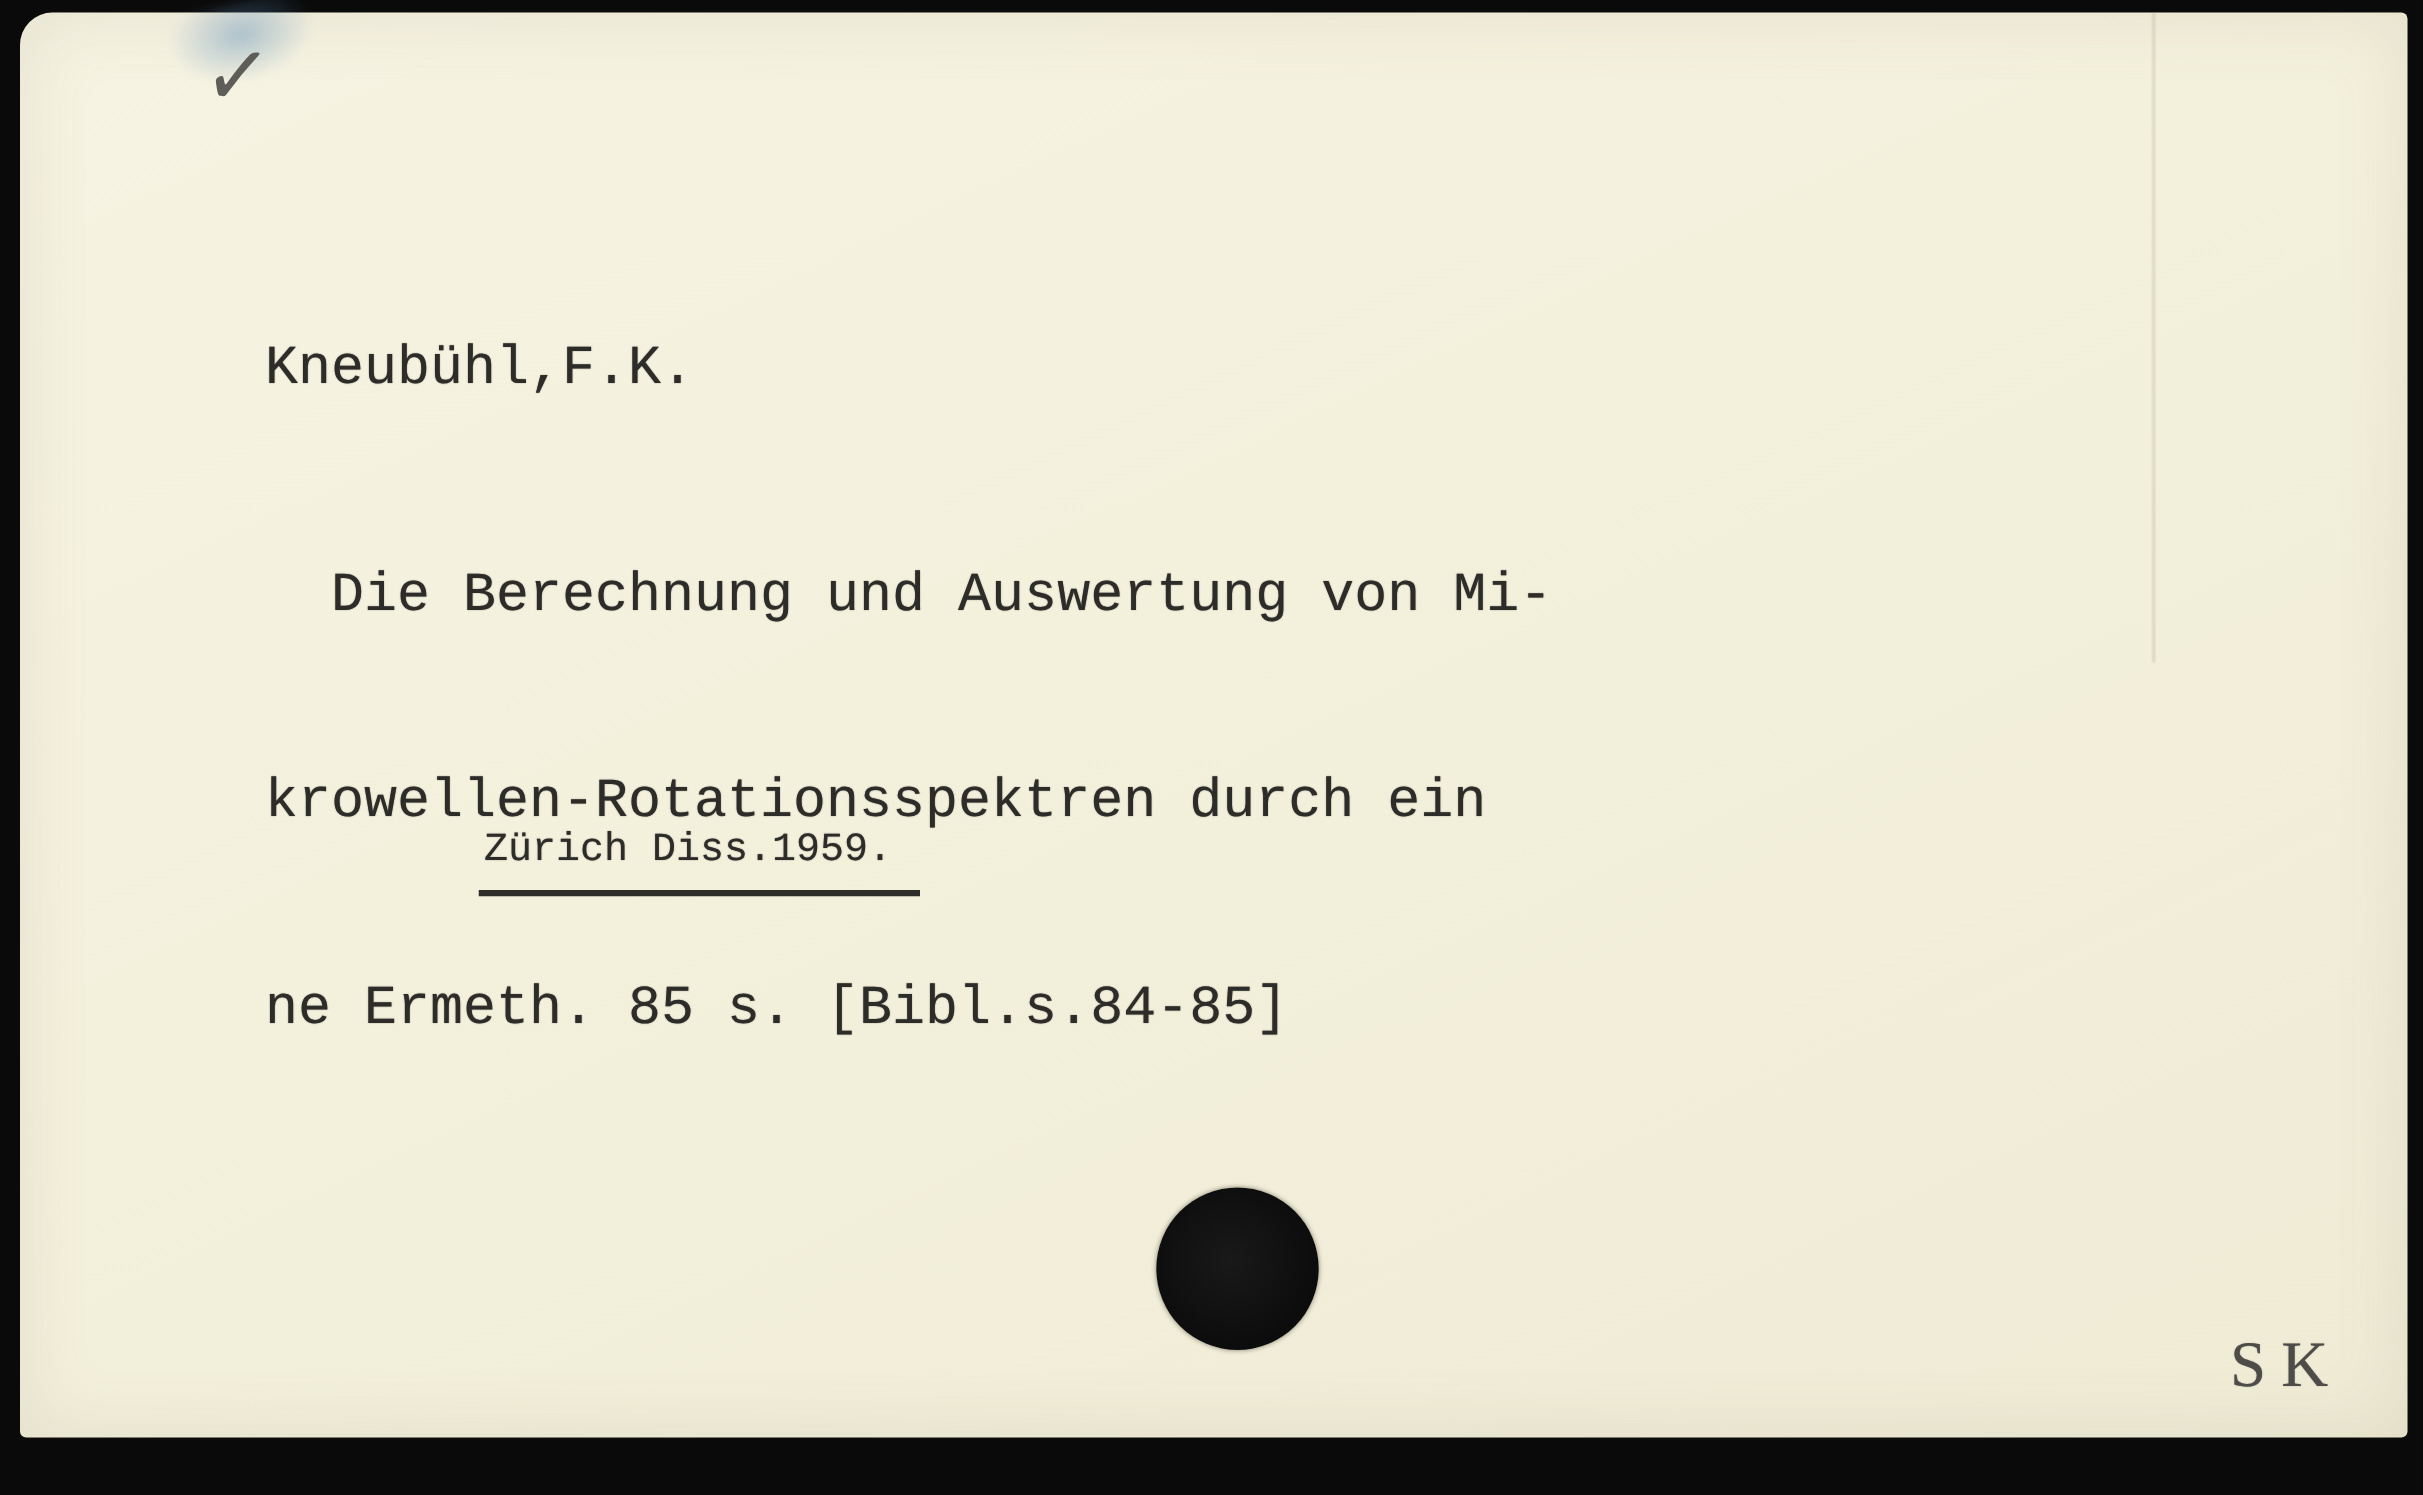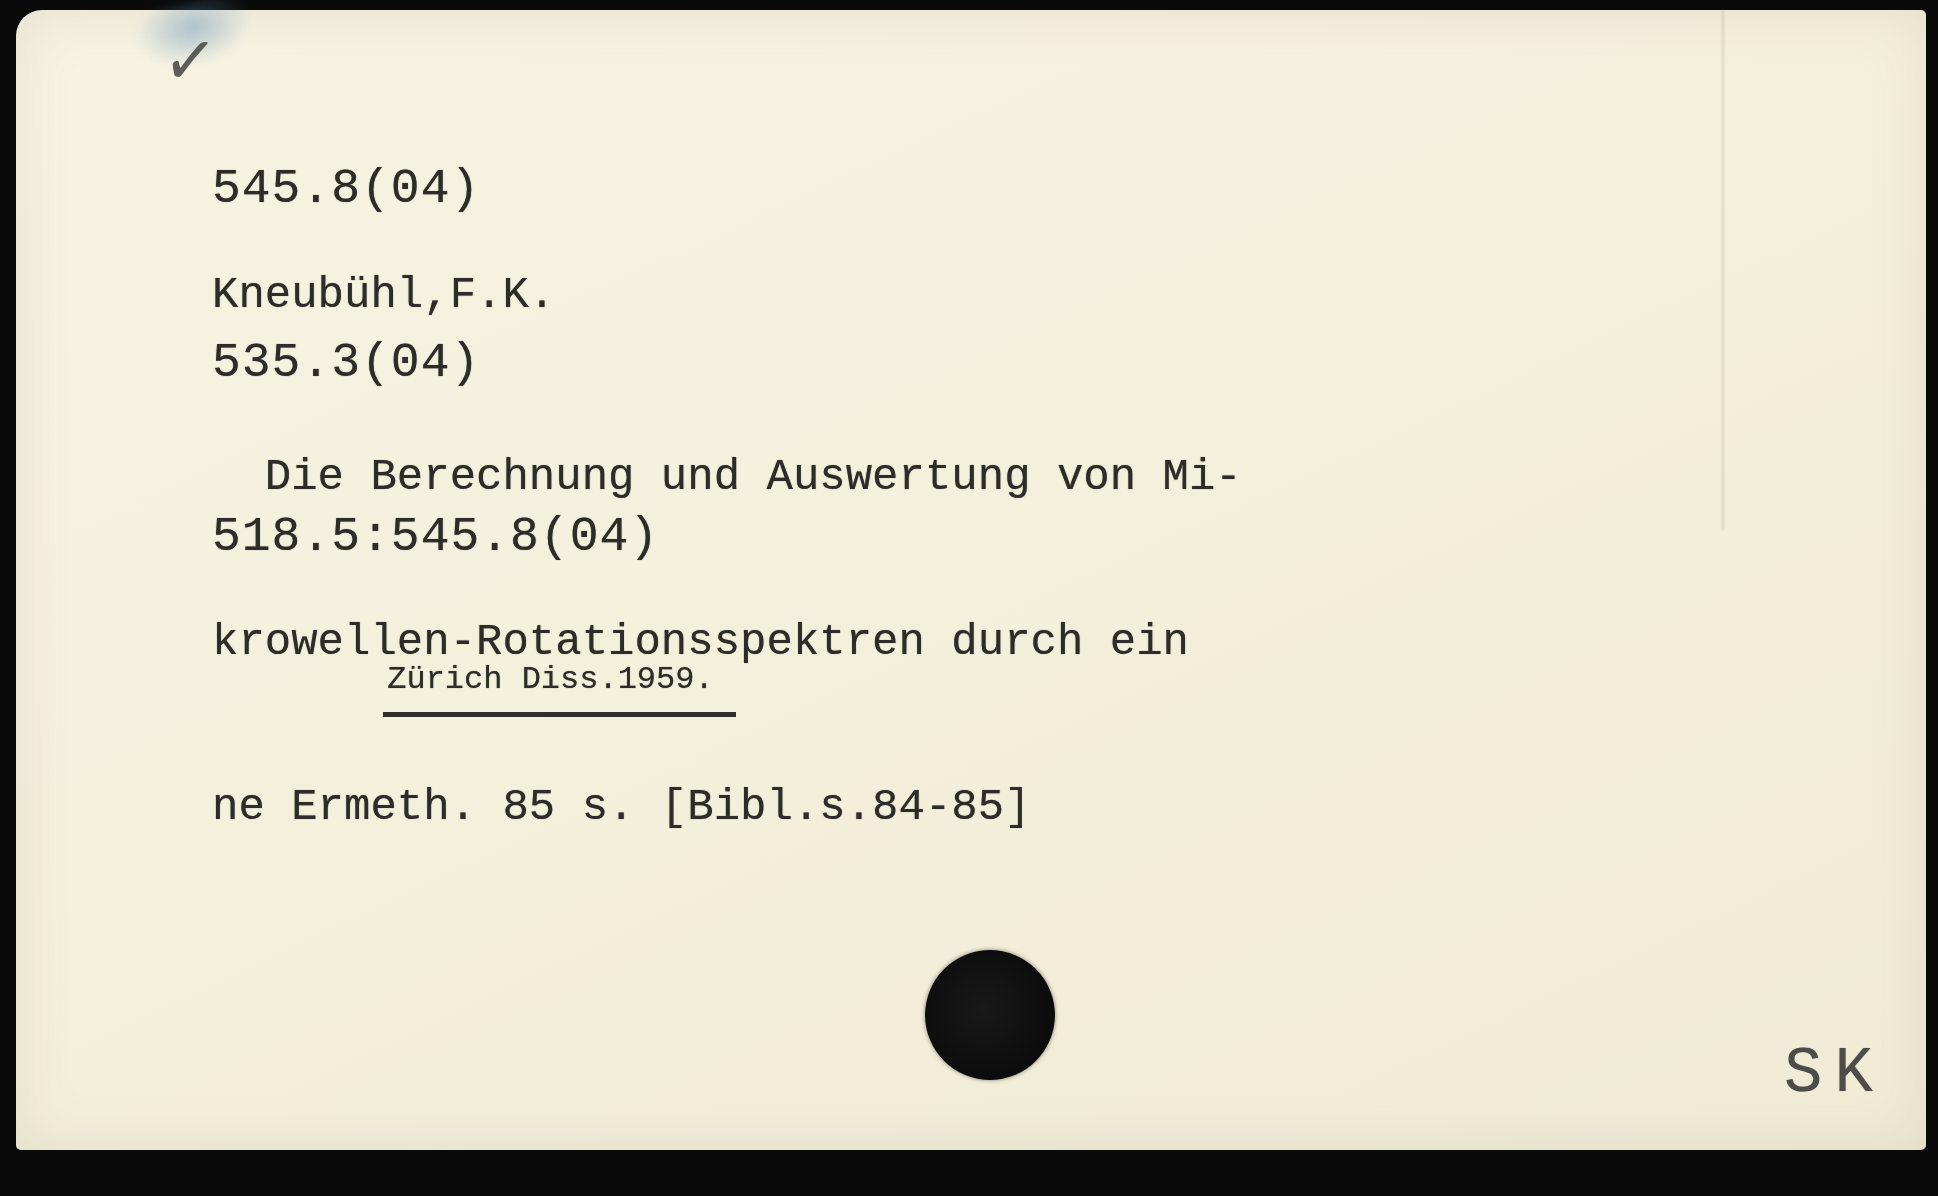--- a/index.html
+++ b/index.html
@@ -90,23 +90,23 @@
     top: 940px;
     width: 130px;
     height: 130px;
     border-radius: 50%;
     background: radial-gradient(circle at 45% 45%, #191919 0%, #0c0c0c 70%);
     box-shadow: 0 0 4px rgba(60,55,40,0.6);
   }
   .stamp {
     position: absolute;
     left: 1768px;
-    top: 1028px;
-    font-family: Liberation Mono, monospace;
-    font-size: 64px;
+    top: 1053px;
+    font-family: Liberation Serif, serif;
+    font-size: 52px;
     letter-spacing: 12px;
     color: #4d4c49;
     text-shadow: 0 0 1px rgba(77,76,73,0.5);
   }
   .crease {
     position: absolute;
     left: 1706px;
     top: 0;
     width: 2px;
     height: 520px;
@@ -117,25 +117,20 @@
 </head>
 <body>
 
 <div class="scan">
   <div class="card">
 
     <div class="smudge"></div>
 
     <div class="checkmark">✓</div>
 
-    <div class="class-numbers typed">
-      <div>545.8(04)</div>
-      <div>535.3(04)</div>
-      <div>518.5:545.8(04)</div>
-    </div>
 
     <div class="author typed">Kneubühl,F.K.</div>
 
     <div class="title-block typed">
       <div>  Die Berechnung und Auswertung von Mi-</div>
       <div>krowellen-Rotationsspektren durch ein</div>
       <div>ne Ermeth. 85 s. [Bibl.s.84-85]</div>
     </div>
 
     <div class="imprint typed">

